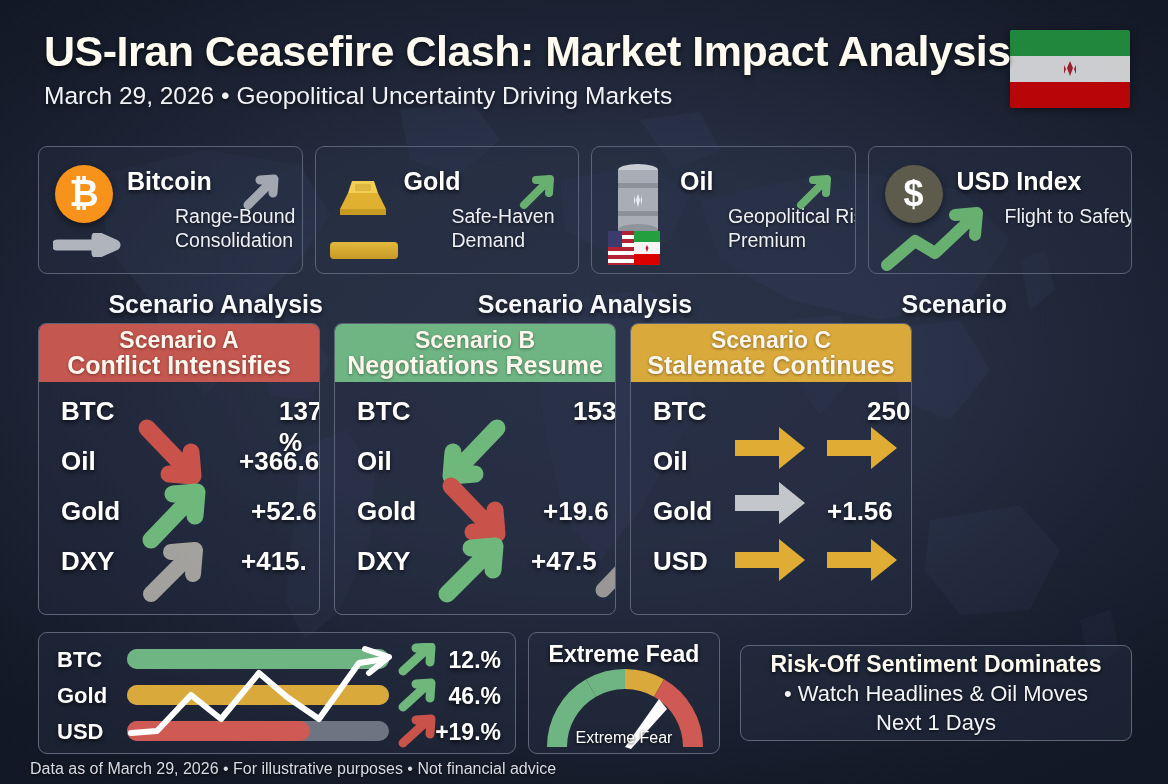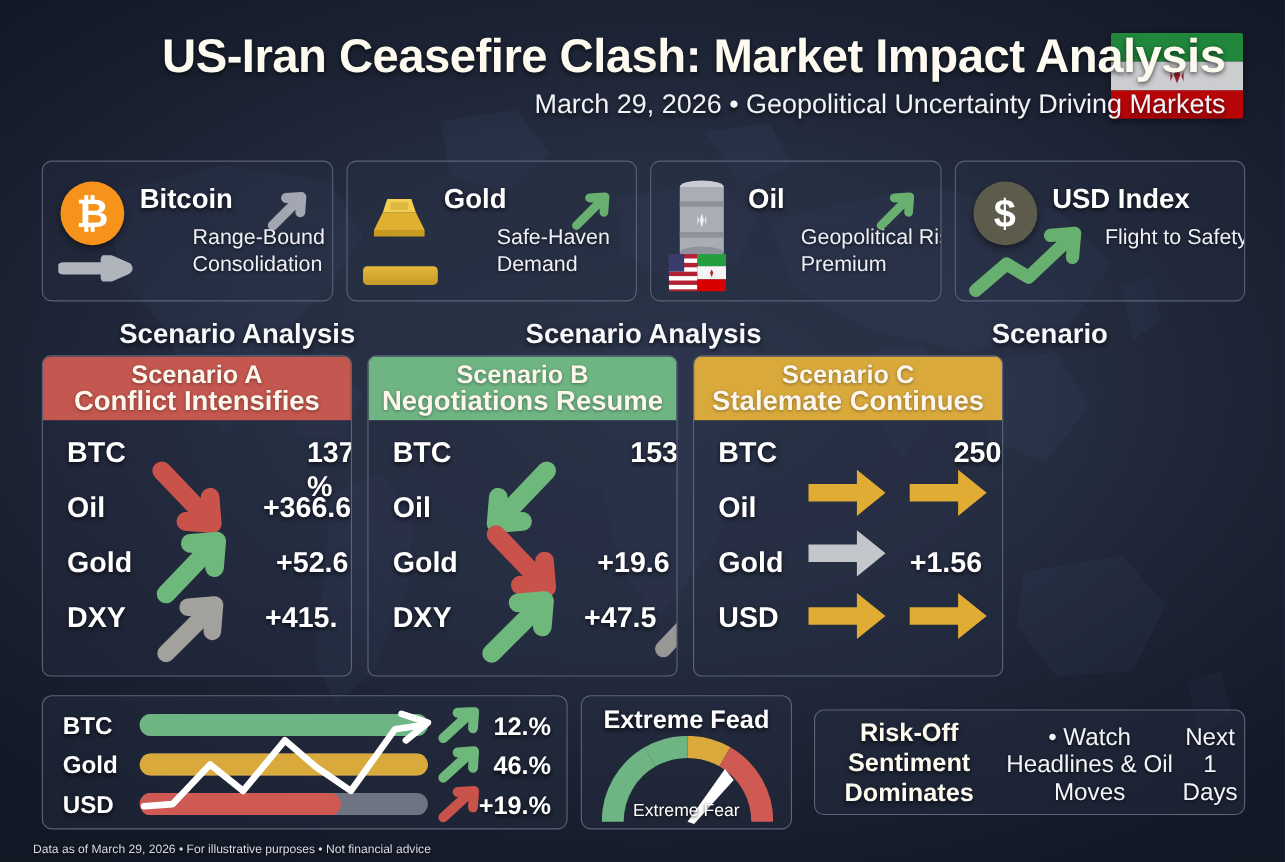--- a/index.html
+++ b/index.html
@@ -24,21 +24,21 @@
   }
   .mapwm svg { width: 100%; height: 100%; }
   .mapwm path, .mapwm ellipse { fill: #2f3852; }
 
   .vignette {
     position:absolute; inset:0; pointer-events:none;
     background: radial-gradient(ellipse 820px 480px at 50% 45%, rgba(0,0,0,0) 40%, rgba(10,14,24,.55) 100%);
   }
 
   
-  .header { position: absolute; left: 24px; top: 28px; width: 1090px; text-align: right; }
+  .header { position: absolute; left: 44px; top: 28px; width: 1090px; }
   .title {
     font-size: 43px; font-weight: bold; color: #fdfaf0;
     letter-spacing: -0.5px; line-height: 1.08;
     text-shadow: 0 2px 5px rgba(0,0,0,.65);
     white-space: nowrap;
   }
   .subtitle {
     margin-top: 8px;
     font-size: 24.5px; color: #f2f3f7; font-weight: 400;
     text-shadow: 0 2px 4px rgba(0,0,0,.6);
@@ -165,35 +165,35 @@
   }
   .gauge-sub {
     position: absolute; bottom: 6px; width: 100%; text-align: center;
     font-size: 16px; color: #fff; text-shadow: 0 1px 3px rgba(0,0,0,.85);
   }
 
   .note-card {
     position: absolute; left: 740px; top: 645px; width: 392px; height: 96px;
     border: 1px solid #5d6679; border-radius: 9px;
     background: rgba(38,46,66,.45);
-    display: flex; flex-direction: row; align-items: center; justify-content: center;
+    display: flex; flex-direction: column; align-items: center; justify-content: center;
     text-align: center;
   }
   .note-h {
     font-size: 23px; font-weight: bold; color: #fdfaf0;
     text-shadow: 0 2px 4px rgba(0,0,0,.7);
   }
   .note-b {
     margin-top: 3px;
     font-size: 22px; color: #f2f4f8; line-height: 1.15;
     text-shadow: 0 1px 3px rgba(0,0,0,.7);
   }
   .footer {
     position: absolute; left: 30px; bottom: 6px;
-    font-size: 11px; color: #d8dbe4;
+    font-size: 16px; color: #d8dbe4;
     text-shadow: 0 1px 3px rgba(0,0,0,.8);
   }
 </style>
 </head>
 <body>
 
 <div id="root">
 
   <div class="mapwm">
     <svg viewBox="0 0 1168 784" preserveAspectRatio="none">

